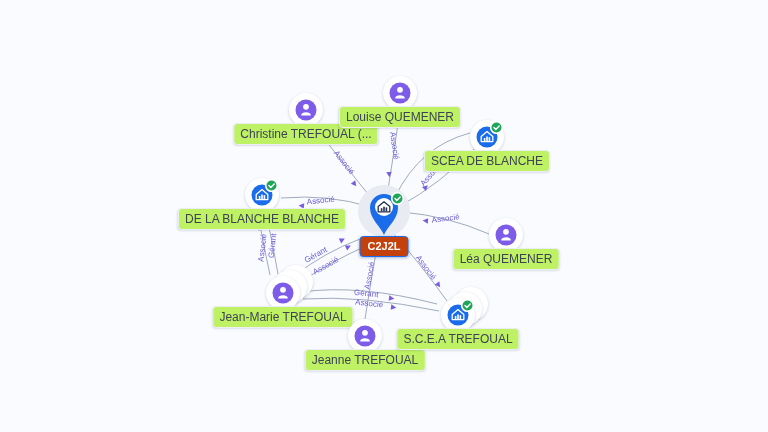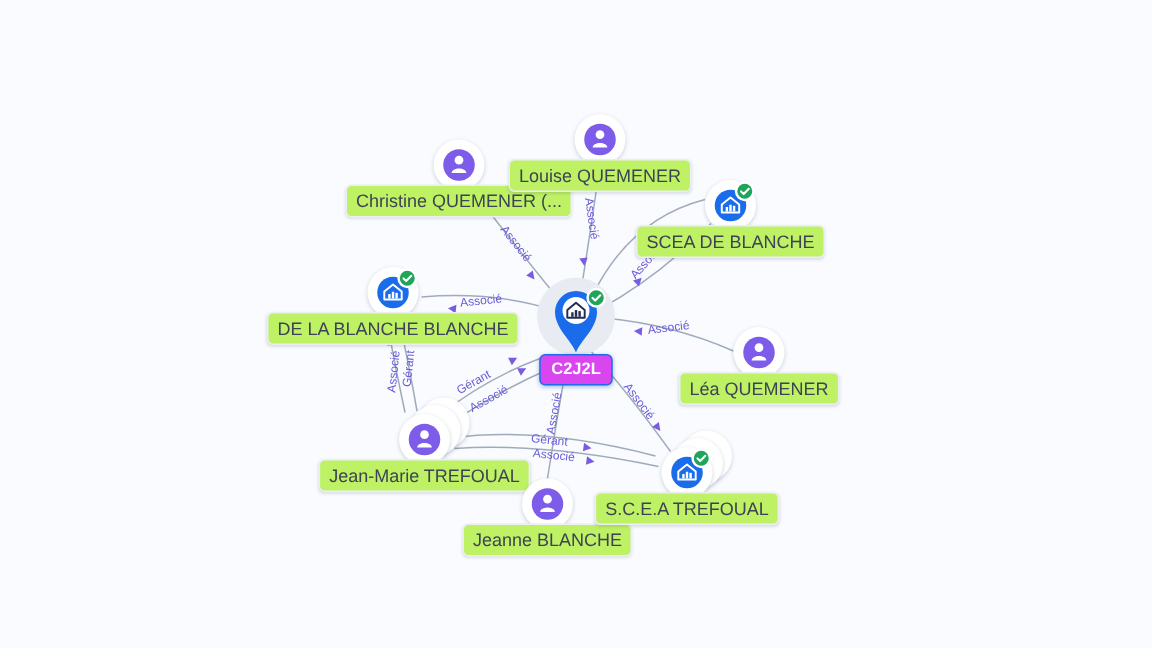--- a/index.html
+++ b/index.html
@@ -14,21 +14,21 @@
         background:#fff;box-shadow:0 1px 3px rgba(40,60,100,.22);}
   .ring.x1{transform:translate(7px,-6px);}
   .ring.x2{transform:translate(13px,-11px);}
   .glyph{position:absolute;left:-11px;top:-11px;width:22px;height:22px;}
   .badge{position:absolute;left:2px;top:-17px;width:15px;height:15px;}
   .chip{position:absolute;top:13px;left:0;transform:translateX(-50%);white-space:nowrap;
         background:#bef264;color:#3d4354;font-size:12px;line-height:1;padding:4px 6px;
         border-radius:4px;border:1px solid #eceef4;box-shadow:0 1px 2px rgba(40,60,100,.15);cursor:pointer;}
   .halo{position:absolute;left:-26px;top:-26px;width:52px;height:52px;border-radius:50%;background:#e8ebf2;}
   .pin{position:absolute;left:-17px;top:-22px;width:34px;height:50px;}
-  .chip.center{top:25px;background:#d946ef;color:#fff;font-weight:bold;font-size:11px;border-color:#1a6ceb;
+  .chip.center{top:25px;background:#c2410c;color:#fff;font-weight:bold;font-size:11px;border-color:#1a6ceb;
         box-shadow:0 1px 3px rgba(20,60,150,.35);padding:4px 7px;}
 </style>
 </head>
 <body>
 
 <div class="stage">
   <svg class="edges" id="edges-svg">
       <path d="M313,124 Q341,161 372,199" class="edge"></path>
       <polygon points="0,-2.8 5.4,0 0,2.8" class="arrow" transform="translate(353,182) rotate(52)"></polygon>
       <text class="edge-label" transform="translate(342,164) rotate(52)">Associé</text>
@@ -71,21 +71,21 @@
       <text class="edge-label" transform="translate(424,269) rotate(53)">Associé</text>
     </svg>
   <div id="nodes-layer">
       <div class="node" style="left: 306px; top: 110px;">
         <span class="ring"></span>
         <svg class="glyph" viewBox="0 0 22 22">
         <circle cx="11" cy="11" r="10.5" fill="#7c5ce8"></circle>
         <circle cx="11" cy="7.8" r="2.9" fill="#ffffff"></circle>
   <path d="M6.1,16.4 C6.1,12.2 15.9,12.2 15.9,16.4 Z" fill="#ffffff"></path>
         </svg>
-        <div class="chip">Christine QUEMENER (...</div>
+        <div class="chip">Christine TREFOUAL (...</div>
       </div>
       <div class="node" style="left: 400px; top: 93px;">
         <span class="ring"></span>
         <svg class="glyph" viewBox="0 0 22 22">
         <circle cx="11" cy="11" r="10.5" fill="#7c5ce8"></circle>
         <circle cx="11" cy="7.8" r="2.9" fill="#ffffff"></circle>
   <path d="M6.1,16.4 C6.1,12.2 15.9,12.2 15.9,16.4 Z" fill="#ffffff"></path>
         </svg>
         <div class="chip">Louise QUEMENER</div>
       </div>
@@ -143,21 +143,21 @@
         </svg>
         <div class="chip">Jean-Marie TREFOUAL</div>
       </div>
       <div class="node" style="left: 365px; top: 336px;">
         <span class="ring"></span>
         <svg class="glyph" viewBox="0 0 22 22">
         <circle cx="11" cy="11" r="10.5" fill="#7c5ce8"></circle>
         <circle cx="11" cy="7.8" r="2.9" fill="#ffffff"></circle>
   <path d="M6.1,16.4 C6.1,12.2 15.9,12.2 15.9,16.4 Z" fill="#ffffff"></path>
         </svg>
-        <div class="chip">Jeanne BLANCHE</div>
+        <div class="chip">Jeanne TREFOUAL</div>
       </div>
       <div class="node" style="left: 458px; top: 315px;">
         <span class="ring x2"></span>
                        <span class="ring x1"></span>
         <span class="ring"></span>
         <svg class="glyph" viewBox="0 0 22 22">
         <circle cx="11" cy="11" r="10.5" fill="#1a6ceb"></circle>
         <g>
   <path d="M5.2,10.4 L11,5.6 L16.8,10.4 L16.8,15.6 L5.2,15.6 Z" fill="none" stroke="#ffffff" stroke-width="1.3" stroke-linejoin="round"></path>
   <rect x="7.8" y="12.0" width="1.6" height="3.0" fill="#ffffff"></rect>

